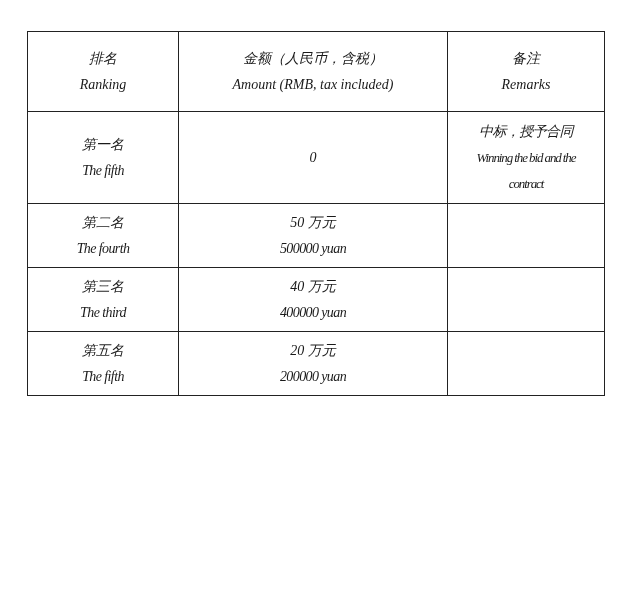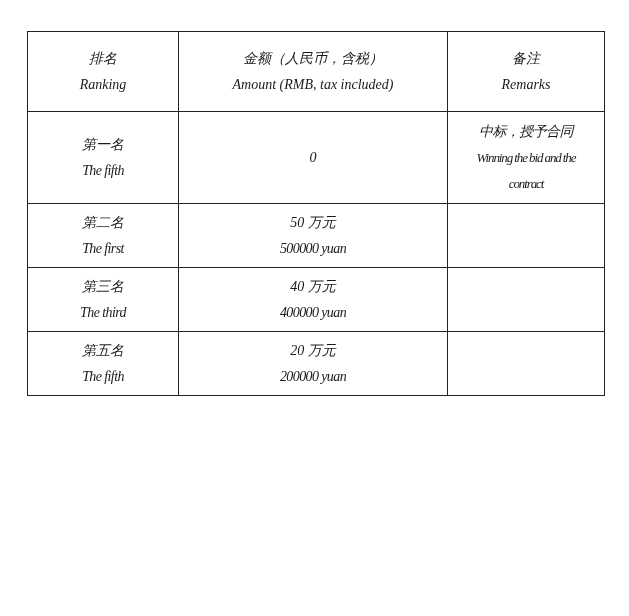--- a/index.html
+++ b/index.html
@@ -52,21 +52,21 @@
     </td>
     <td>
       <span class="line cond">中标，授予合同</span>
       <span class="remark-en">Winning the bid and the</span>
       <span class="remark-en">contract</span>
     </td>
   </tr>
   <tr class="rn">
     <td>
       <span class="line">第二名</span>
-      <span class="line cond">The first</span>
+      <span class="line cond">The fourth</span>
     </td>
     <td>
       <span class="line">50 万元</span>
       <span class="line cond">500000 yuan</span>
     </td>
     <td></td>
   </tr>
   <tr class="rn">
     <td>
       <span class="line">第三名</span>

